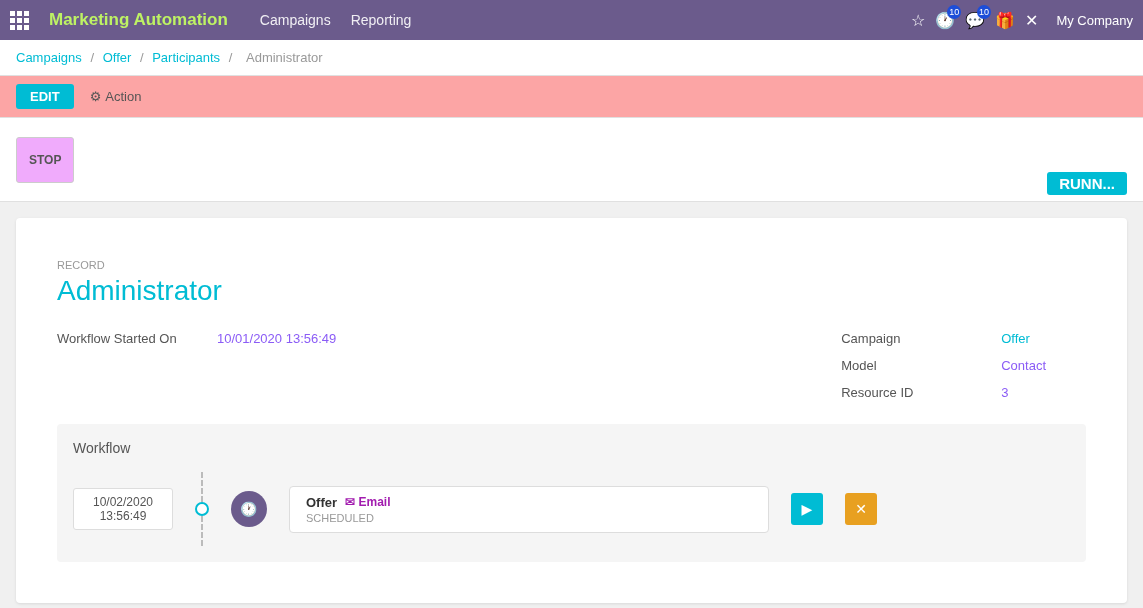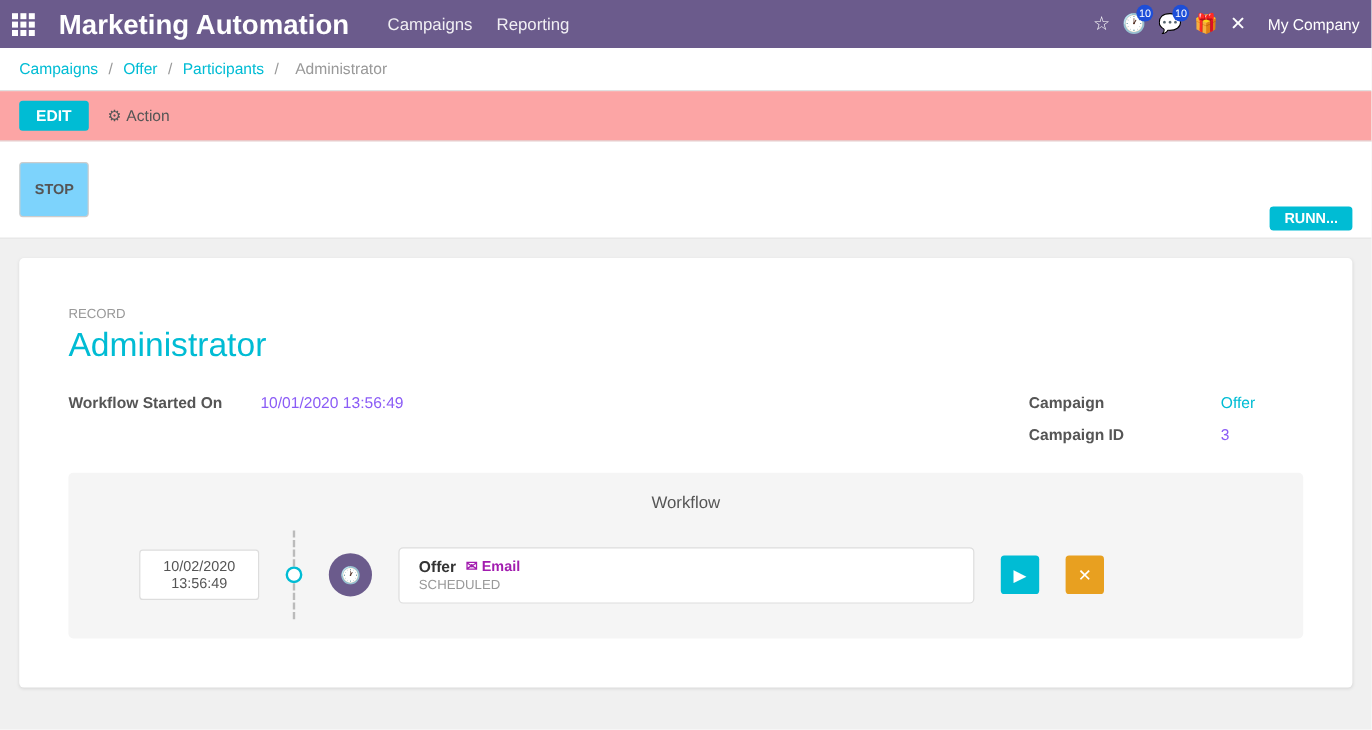--- a/index.html
+++ b/index.html
@@ -9,23 +9,23 @@
     .navbar {
       background: #6b5b8c;
       color: white;
       display: flex;
       align-items: center;
       height: 40px;
       padding: 0 10px;
       gap: 12px;
     }
     .navbar-title {
-      font-size: 23px;
+      font-size: 17px;
       font-weight: bold;
-      color: #ffffff;
+      color: #bef264;
       margin-left: 8px;
       flex: 0 0 auto;
     }
     .navbar-nav {
       display: flex;
       gap: 20px;
       margin-left: 20px;
     }
     .navbar-nav a {
       color: white;
@@ -132,36 +132,36 @@
     
     .statusbar {
       background: white;
       padding: 6px 16px;
       display: flex;
       align-items: center;
       gap: 16px;
       border-bottom: 1px solid #e0e0e0;
     }
     .btn-stop {
-      background: #7dd3fc;
+      background: #f0abfc;
       color: #555;
       border: 1px solid #ccc;
       padding: 15px 12px;
       font-size: 12px;
       font-weight: bold;
       border-radius: 3px;
       cursor: pointer;
       text-transform: uppercase;
     }
     .btn-running {
       background: #00bcd4;
       color: white;
       border: none;
       padding: 3px 12px;
-      font-size: 12px;
+      font-size: 15px;
       font-weight: bold;
       border-radius: 3px;
       cursor: pointer;
       text-transform: uppercase;
       margin-left: auto;
       margin-top: 48px;
     }
 
     
     .main-content {
@@ -204,21 +204,21 @@
 
     .field-row {
       display: flex;
       align-items: baseline;
       gap: 20px;
     }
 
     .field-label {
       color: #555;
       font-size: 13px;
-      font-weight: 700;
+      font-weight: 400;
       min-width: 140px;
     }
 
     .field-value {
       color: #8b5cf6;
       font-size: 13px;
     }
 
     .field-value-link {
       color: #00bcd4;
@@ -232,28 +232,26 @@
       border-radius: 4px;
       padding: 16px;
       margin-top: 8px;
     }
 
     .workflow-title {
       font-size: 14px;
       color: #555;
       margin-bottom: 16px;
       font-weight: 500;
-      text-align: center;
     }
 
     .workflow-row {
       display: flex;
       align-items: center;
       gap: 22px;
-      margin-left: 43px;
     }
 
     .workflow-date {
       background: white;
       border: 1px solid #ddd;
       border-radius: 3px;
       padding: 6px 10px;
       font-size: 12px;
       color: #555;
       text-align: center;
@@ -421,21 +419,25 @@
           <span class="field-value">10/01/2020 13:56:49</span>
         </div>
       </div>
 
       <div class="field-group" style="margin-left:auto; margin-right:40px;">
         <div class="field-row">
           <span class="field-label">Campaign</span>
           <a href="#" class="field-value-link">Offer</a>
         </div>
         <div class="field-row">
-          <span class="field-label">Campaign ID</span>
+          <span class="field-label">Model</span>
+          <span class="field-value">Contact</span>
+        </div>
+        <div class="field-row">
+          <span class="field-label">Resource ID</span>
           <span class="field-value">3</span>
         </div>
       </div>
     </div>
 
     <div class="workflow-section">
       <div class="workflow-title">Workflow</div>
 
       <div class="workflow-row">
 

